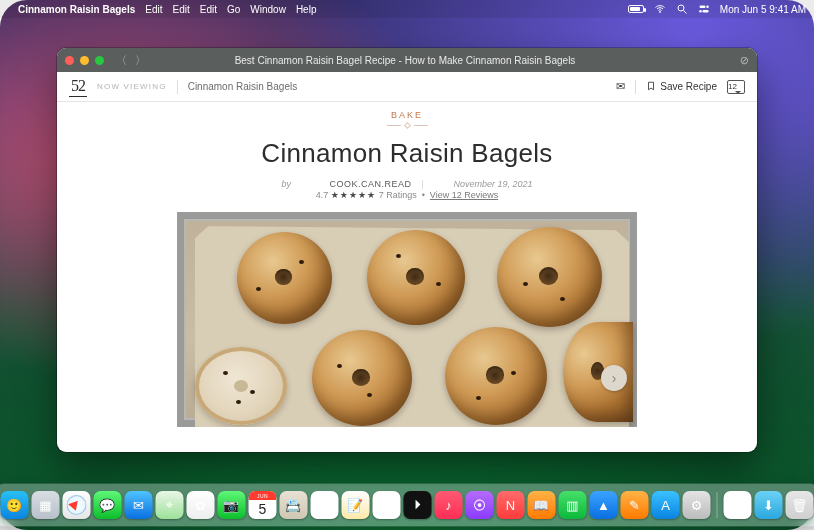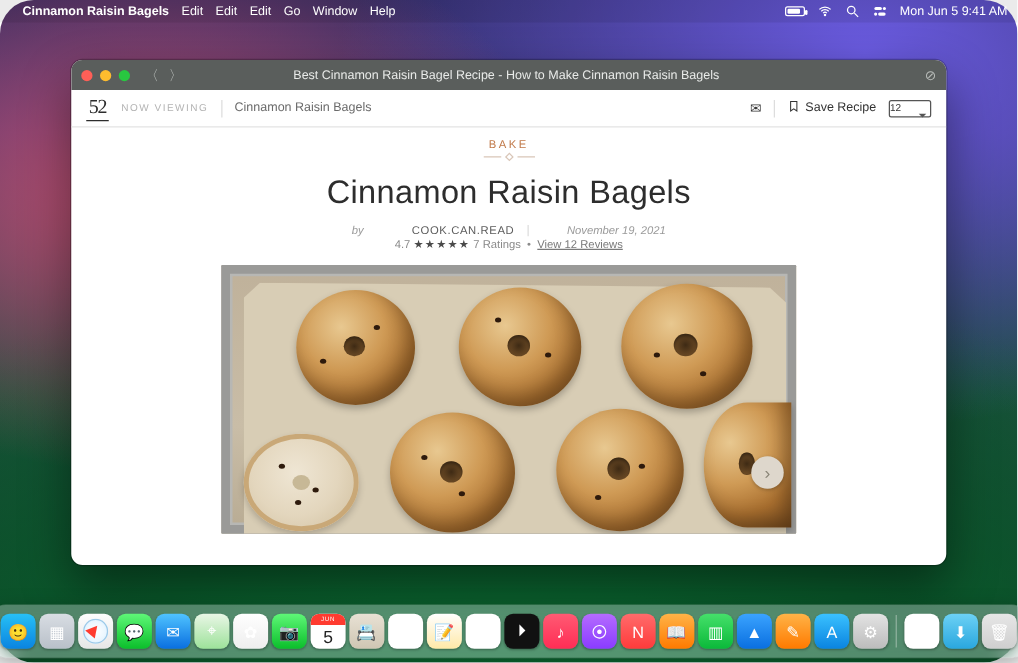--- a/index.html
+++ b/index.html
@@ -52,21 +52,21 @@
     font-size: 10px; color:#555;
   }
   .logo52 { font-family: Georgia, 'Times New Roman', serif; font-size: 16px; color:#2d2d2d; letter-spacing:-1px; border-bottom:1.5px solid #2d2d2d; padding:0 2px 1px; }
   .nowviewing { color:#b3b3b3; letter-spacing:1.2px; font-size:8px; }
   .divider-v { width:1px; height:14px; background:#ddd; }
   .crumb { color:#6b6b6b; font-size:10px; }
   .toolbar .spacer { flex:1; }
   .mail-ic, .bm-ic { color:#333; font-size:11px; }
   .save-link { color:#333; font-size:10px; display:flex; align-items:center; gap:4px; }
   .comment-badge {
-    width:34px; height:14px; border:1px solid #555; border-radius:2px; position:relative;
+    width:18px; height:14px; border:1px solid #555; border-radius:2px; position:relative;
     display:flex; align-items:center; justify-content:flex-start; font-size:8px; color:#333;
   }
   .comment-badge::after { content:""; position:absolute; bottom:-4px; right:3px; width:0; height:0;
     border:3px solid transparent; border-top-color:#555; }
 
   .content { position:absolute; top:54px; left:0; right:0; bottom:0; overflow:hidden; text-align:center; }
   .kicker { margin-top:8px; color:#c17a4a; font-size:9px; letter-spacing:2px; }
   .kicker-orn { display:flex; justify-content:center; align-items:center; gap:4px; margin-top:3px; }
   .kicker-orn .line { width:14px; height:1px; background:#d9c6b8; }
   .kicker-orn .dot { width:5px; height:5px; border:1px solid #d9c6b8; transform:rotate(45deg); }

